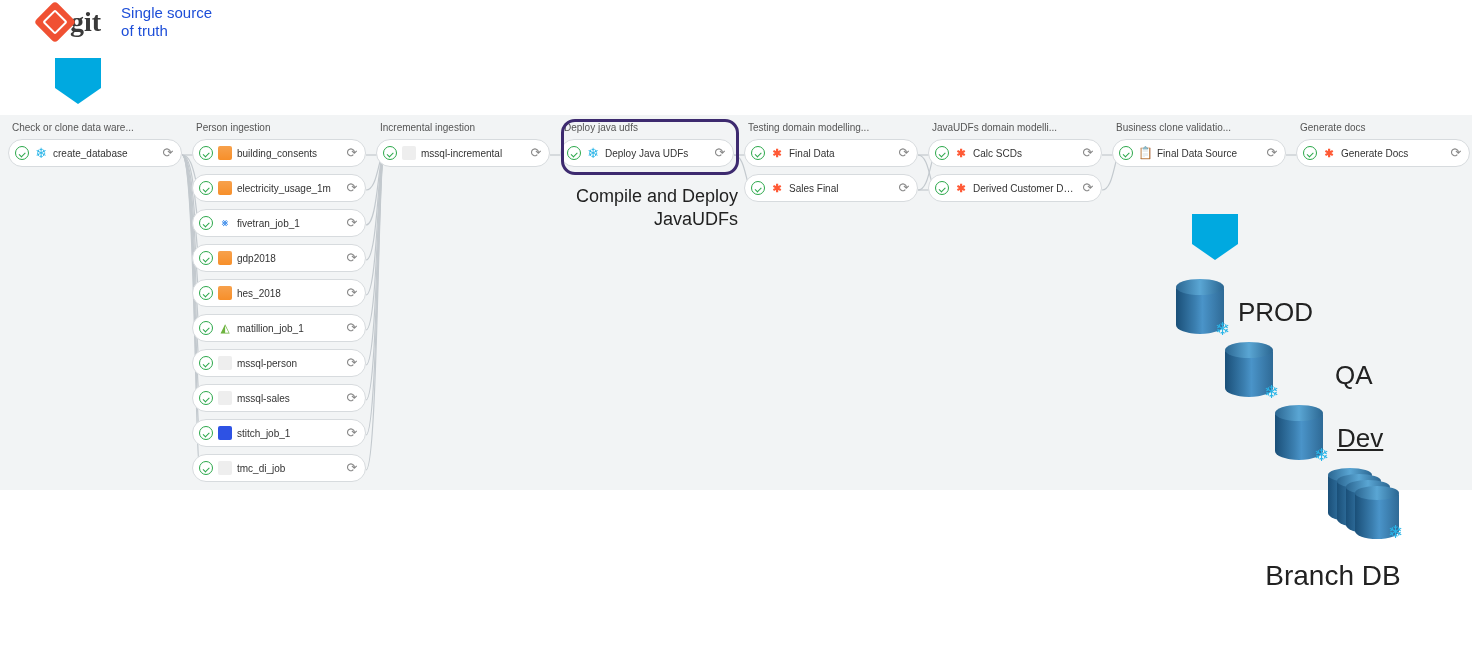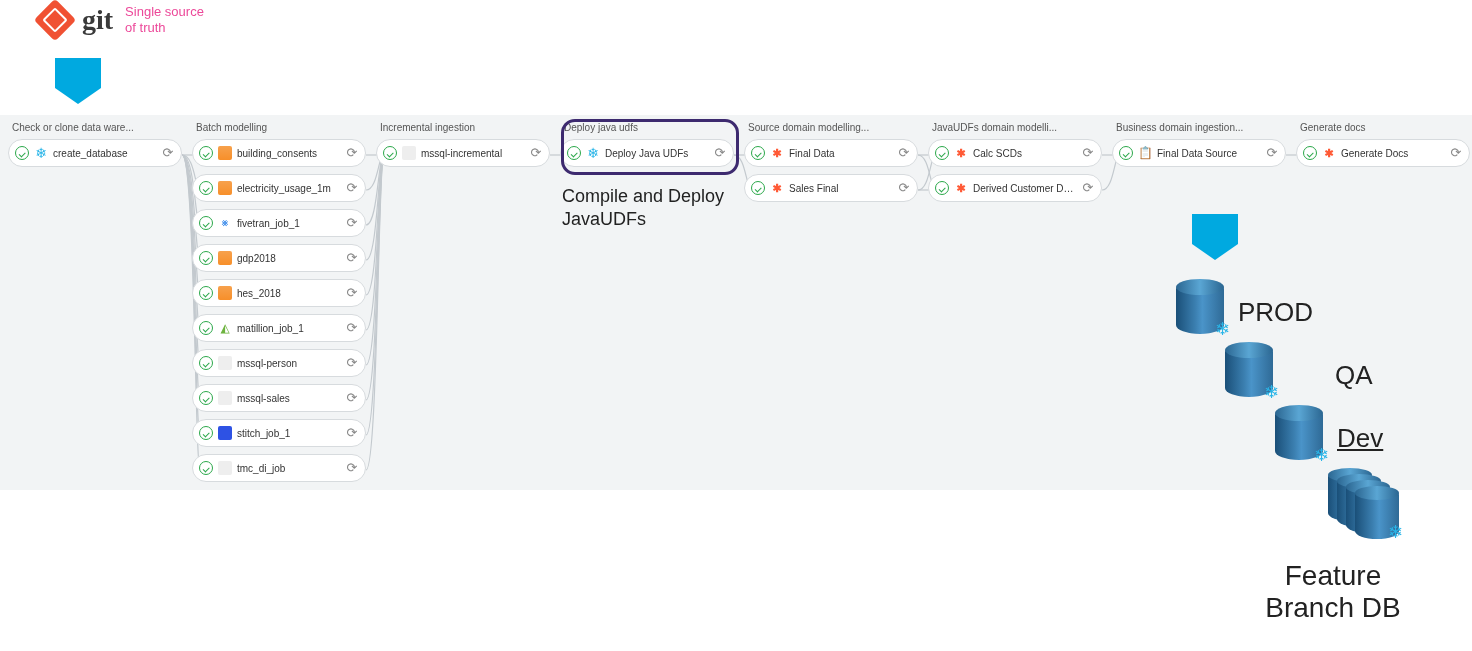--- a/index.html
+++ b/index.html
@@ -20,39 +20,39 @@
     background: #f2f4f5;
   }
   
   .git-header {
     position: absolute;
     left: 40px; top: 4px;
     display: flex;
     align-items: center;
     gap: 8px;
   }
-  .git-logo { display: flex; align-items: center; gap: 12px; }
+  .git-logo { display: flex; align-items: center; gap: 0; }
   .git-diamond {
     width: 30px; height: 30px;
     background: #f05133;
     transform: rotate(45deg);
     border-radius: 4px;
     position: relative;
   }
   .git-diamond::before {
     content: ""; position: absolute; inset: 6px;
     border: 2px solid #fff; border-radius: 2px;
   }
   .git-word {
     font-size: 28px; font-weight: 700;
     color: #3a3a3a; font-family: Georgia, serif;
   }
   .git-caption {
-    font-size: 13px; color: #ec4899;
-    line-height: 1.2; margin-left: 4px;
+    font-size: 15px; color: #1d4ed8;
+    line-height: 1.2; margin-left: 12px;
   }
   
   .blue-arrow {
     position: absolute;
     width: 46px; height: 30px;
     background: #00a9e0;
   }
   .blue-arrow::after {
     content: ""; position: absolute;
     left: 0; top: 100%;
@@ -131,21 +131,21 @@
     border: 3px solid #3d2a6f;
     border-radius: 14px;
     left: 561px; top: 119px;
     width: 178px; height: 56px;
     pointer-events: none;
   }
   .highlight-caption {
     position: absolute;
     left: 562px; top: 185px;
     width: 176px;
-    text-align: left;
+    text-align: right;
     font-size: 18px;
     color: #222;
     line-height: 1.25;
   }
   
   svg.links {
     position: absolute; left: 0; top: 115px;
     width: 1472px; height: 375px;
     pointer-events: none;
   }
@@ -268,21 +268,21 @@
     <div class="col">
       <div class="col-title">Check or clone data ware...</div>
       <div class="task">
         <div class="status-ok"></div>
         <div class="task-icon snowflake">❄</div>
         <div class="task-label">create_database</div>
         <div class="refresh">⟳</div>
       </div>
     </div>
     <div class="col">
-      <div class="col-title">Batch modelling</div>
+      <div class="col-title">Person ingestion</div>
       <div class="task">
         <div class="status-ok"></div>
         <div class="task-icon orange"></div>
         <div class="task-label">building_consents</div>
         <div class="refresh">⟳</div>
       </div>
       <div class="task">
         <div class="status-ok"></div>
         <div class="task-icon orange"></div>
         <div class="task-label">electricity_usage_1m</div>
@@ -349,21 +349,21 @@
     <div class="col">
       <div class="col-title">Deploy java udfs</div>
       <div class="task">
         <div class="status-ok"></div>
         <div class="task-icon snowflake">❄</div>
         <div class="task-label">Deploy Java UDFs</div>
         <div class="refresh">⟳</div>
       </div>
     </div>
     <div class="col">
-      <div class="col-title">Source domain modelling...</div>
+      <div class="col-title">Testing domain modelling...</div>
       <div class="task">
         <div class="status-ok"></div>
         <div class="task-icon dbt">✱</div>
         <div class="task-label">Final Data</div>
         <div class="refresh">⟳</div>
       </div>
       <div class="task">
         <div class="status-ok"></div>
         <div class="task-icon dbt">✱</div>
         <div class="task-label">Sales Final</div>
@@ -379,21 +379,21 @@
         <div class="refresh">⟳</div>
       </div>
       <div class="task">
         <div class="status-ok"></div>
         <div class="task-icon dbt">✱</div>
         <div class="task-label">Derived Customer Data</div>
         <div class="refresh">⟳</div>
       </div>
     </div>
     <div class="col">
-      <div class="col-title">Business domain ingestion...</div>
+      <div class="col-title">Business clone validatio...</div>
       <div class="task">
         <div class="status-ok"></div>
         <div class="task-icon clip">📋</div>
         <div class="task-label">Final Data Source</div>
         <div class="refresh">⟳</div>
       </div>
     </div>
     <div class="col">
       <div class="col-title">Generate docs</div>
       <div class="task">
@@ -429,15 +429,14 @@
 <div id="lbl-dev" class="db-label">Dev</div>
 
 <div class="db-stack">
   <div class="mini" style="left:0; top:0"></div>
   <div class="mini" style="left:9px; top:6px"></div>
   <div class="mini" style="left:18px; top:12px"></div>
   <div class="mini" style="left:27px; top:18px"></div>
   <div class="snow" style="left:60px; top:52px; position:absolute">❄</div>
 </div>
 <div class="feature-label">
-  <div>Feature</div>
   <div>Branch DB</div>
 </div>
 
 </body></html>

